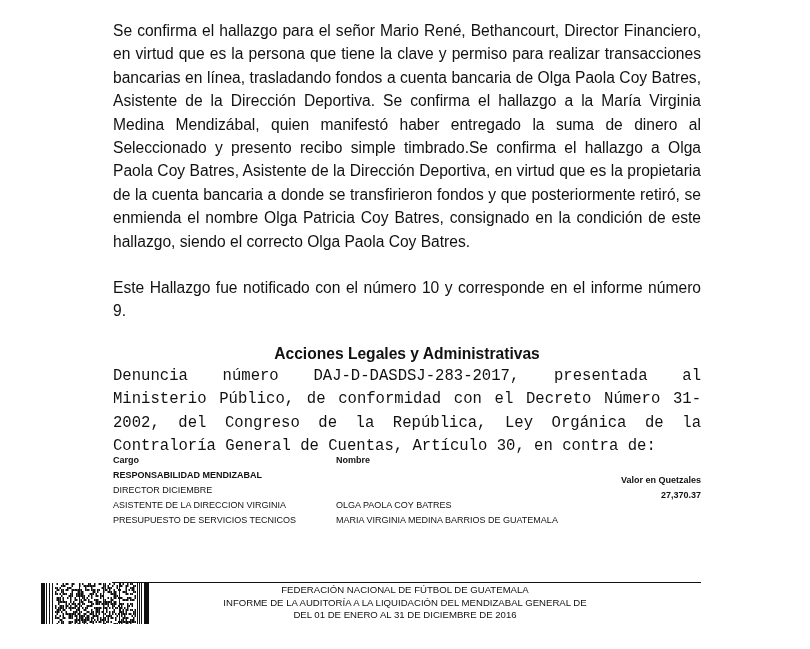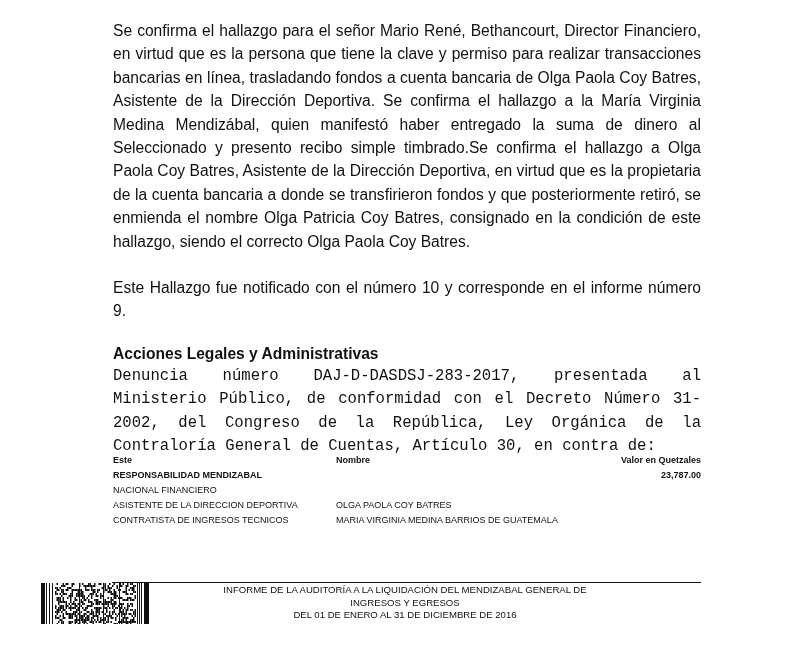--- a/index.html
+++ b/index.html
@@ -5,30 +5,30 @@
   html, body { margin: 0; padding: 0; background: #ffffff; }
   body { width: 810px; height: 649px; position: relative; overflow: hidden; color: #111; }
   .page { position: absolute; left: 0; top: 0; width: 810px; height: 563px; }
   .body-text {
     position: absolute; left: 113px; width: 588px;
     font-family: "Liberation Sans", sans-serif; font-size: 15.6px; line-height: 23.4px;
     text-align: justify; color: #111; margin: 0;
   }
   #p1 { top: 19px; }
   #p2 { top: 276px; }
-  #h1 { top: 342px; font-weight: bold; text-align: left; }
+  #h1 { top: 342px; font-weight: bold; text-align: center; }
   #p3 { top: 365px; font-family: Liberation Mono, monospace; }
   .tbl {
     position: absolute; left: 113px; width: 588px; top: 453px;
     font-family: "Liberation Sans", sans-serif; font-size: 9px; color: #111;
   }
   .row { position: relative; height: 15px; line-height: 15px; white-space: nowrap; }
   .c1 { position: absolute; left: 0; }
   .c2 { position: absolute; left: 223px; }
-  .c3 { position: absolute; right: 0; text-align: right; }
+  .c3 { position: absolute; right: 0; text-align: right; margin-top: 20px; }
   .b { font-weight: bold; }
   .footer-rule { position: absolute; left: 112px; top: 582px; width: 589px; height: 1px; background: #111; }
   .barcode { position: absolute; left: 41px; top: 583px; width: 108px; height: 41px; }
   .footer-text {
     position: absolute; left: 170px; width: 470px; top: 584px;
     font-family: "Liberation Sans", sans-serif; font-size: 9.6px; line-height: 12.5px;
     text-align: center; color: #111;
   }
   .footer-text div { white-space: nowrap; }
 </style>
@@ -37,37 +37,37 @@
 
 <div class="page">
 
   <p id="p1" class="body-text">Se confirma el hallazgo para el señor Mario René, Bethancourt, Director Financiero, en virtud que es la persona que tiene la clave y permiso para realizar transacciones bancarias en línea, trasladando fondos a cuenta bancaria de Olga Paola Coy Batres, Asistente de la Dirección Deportiva. Se confirma el hallazgo a la María Virginia Medina Mendizábal, quien manifestó haber entregado la suma de dinero al Seleccionado y presento recibo simple timbrado.Se confirma el hallazgo a Olga Paola Coy Batres, Asistente de la Dirección Deportiva, en virtud que es la propietaria de la cuenta bancaria a donde se transfirieron fondos y que posteriormente retiró, se enmienda el nombre Olga Patricia Coy Batres, consignado en la condición de este hallazgo, siendo el correcto Olga Paola Coy Batres.</p>
   <p id="p2" class="body-text">Este Hallazgo fue notificado con el número 10 y corresponde en el informe número 9.</p>
   <p id="h1" class="body-text">Acciones Legales y Administrativas</p>
   <p id="p3" class="body-text">Denuncia número DAJ-D-DASDSJ-283-2017, presentada al Ministerio Público, de conformidad con el Decreto Número 31-2002, del Congreso de la República, Ley Orgánica de la Contraloría General de Cuentas, Artículo 30, en contra de:</p>
 
   <div class="tbl">
     <div class="row b">
-      <span class="c1">Este</span>
+      <span class="c1">Cargo</span>
       <span class="c2">Nombre</span>
       <span class="c3">Valor en Quetzales</span>
     </div>
     <div class="row b">
       <span class="c1">RESPONSABILIDAD MENDIZABAL</span>
-      <span class="c3">23,787.00</span>
+      <span class="c3">27,370.37</span>
     </div>
     <div class="row">
-      <span class="c1">NACIONAL FINANCIERO</span>
+      <span class="c1">DIRECTOR DICIEMBRE</span>
     </div>
     <div class="row">
-      <span class="c1">ASISTENTE DE LA DIRECCION DEPORTIVA</span>
+      <span class="c1">ASISTENTE DE LA DIRECCION VIRGINIA</span>
       <span class="c2">OLGA PAOLA COY BATRES</span>
     </div>
     <div class="row">
-      <span class="c1">CONTRATISTA DE INGRESOS TECNICOS</span>
+      <span class="c1">PRESUPUESTO DE SERVICIOS TECNICOS</span>
       <span class="c2">MARIA VIRGINIA MEDINA BARRIOS DE GUATEMALA</span>
     </div>
   </div>
 
   <div class="footer-rule"></div>
 
   <svg class="barcode" viewBox="0 0 108 41" preserveAspectRatio="none">
     <g id="barcode-bars" fill="#111">
         <rect x="0" y="0" width="4" height="41"></rect>
         <rect x="5" y="0" width="1" height="41"></rect>
@@ -612,18 +612,18 @@
         <rect x="84.5" y="40" width="1.5" height="2"></rect>
         <rect x="86" y="40" width="1.5" height="2"></rect>
         <rect x="89" y="40" width="1.5" height="2"></rect>
         <rect x="38" y="0" width="1" height="41"></rect>
         <rect x="62" y="0" width="1" height="41"></rect>
         <rect x="78" y="0" width="1" height="41"></rect>
       </g>
   </svg>
 
   <div class="footer-text">
+    <div>FEDERACIÓN NACIONAL DE FÚTBOL DE GUATEMALA</div>
     <div>INFORME DE LA AUDITORÍA A LA LIQUIDACIÓN DEL MENDIZABAL GENERAL DE</div>
-    <div>INGRESOS Y EGRESOS</div>
     <div>DEL 01 DE ENERO AL 31 DE DICIEMBRE DE 2016</div>
   </div>
 
 </div>
 
 </body></html>

